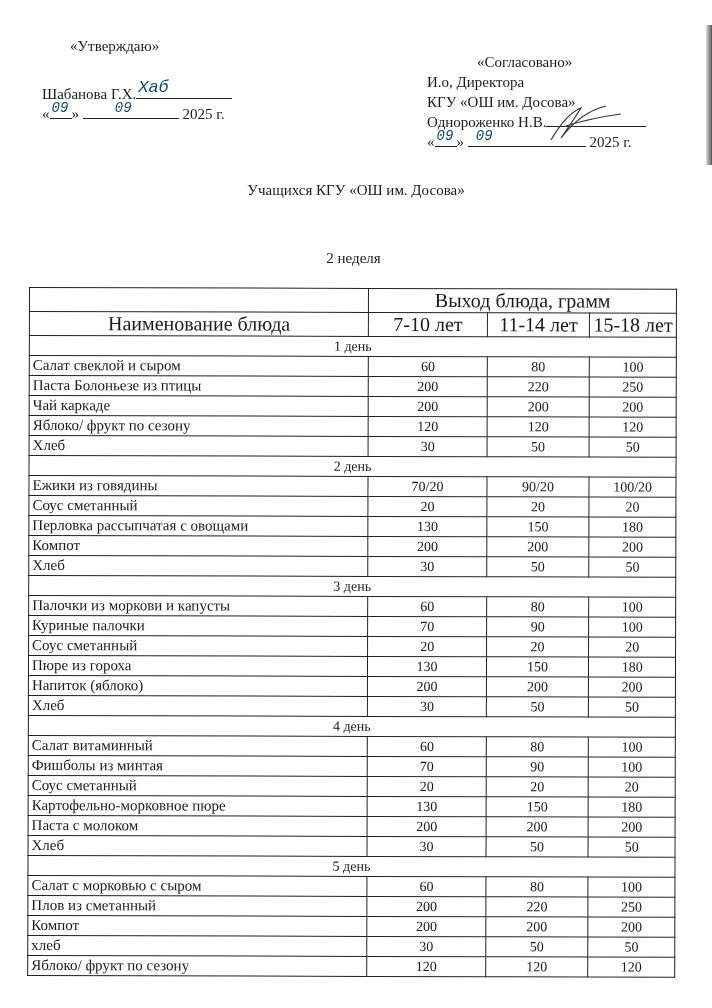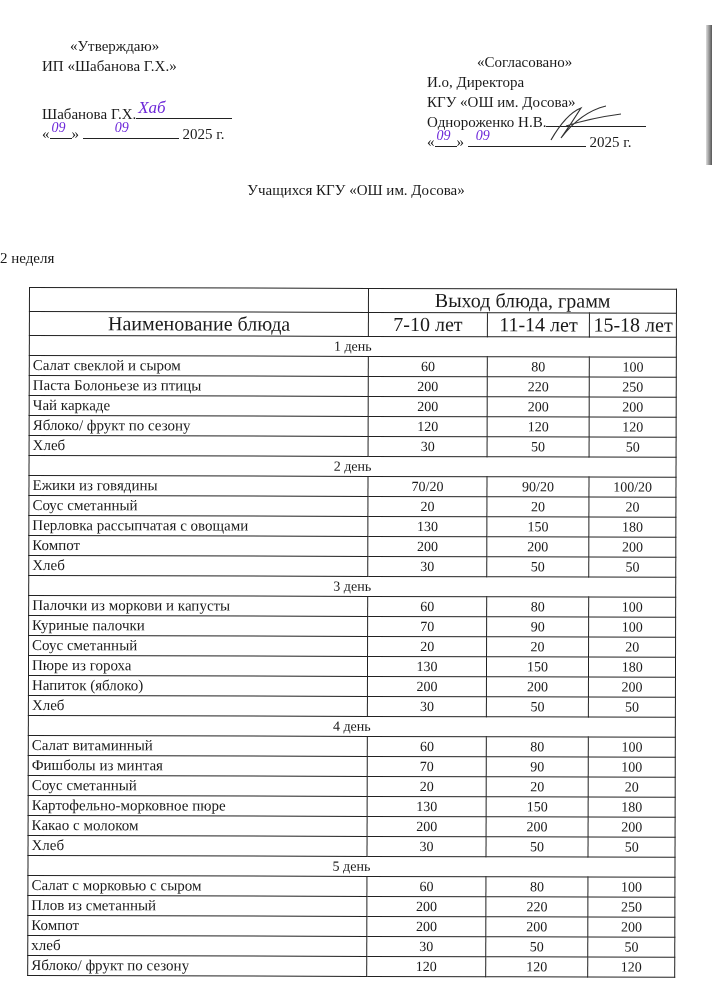--- a/index.html
+++ b/index.html
@@ -6,42 +6,41 @@
   body {
     width: 712px; height: 1008px; background: #ffffff; position: relative; overflow: hidden;
     font-family: "Liberation Serif", "DejaVu Serif", serif; color: #1a1a1a;
   }
   .page-shadow { position: absolute; right: 0; top: 25px; width: 6px; height: 140px; background: linear-gradient(to right, #ddd, #555); }
   .block { position: absolute; font-size: 15px; line-height: 20px; }
   .left-block { left: 34px; top: 36px; width: 300px; margin-left: 8px; }
   .right-block { left: 427px; top: 52px; width: 270px; }
   .line { white-space: nowrap; }
   .sig-line { display: inline-block; border-bottom: 1px solid #222; vertical-align: baseline; height: 14px; position: relative; }
-  .hand { font-family: Liberation Serif, serif; font-style: italic; color: #6d28d9; font-size: 14px; position: absolute; bottom: 0; left: 2px; }
+  .hand { font-family: Liberation Mono, monospace; font-style: italic; color: #0c4a6e; font-size: 14px; position: absolute; bottom: 0; left: 2px; }
   .title-block { position: absolute; left: 0; width: 712px; top: 180px; text-align: center; font-size: 15px; line-height: 20px; }
-  .week { position: absolute; left: 0; width: 707px; top: 250px; text-align: left; font-size: 15px; }
+  .week { position: absolute; left: 0; width: 707px; top: 250px; text-align: center; font-size: 15px; }
   table.menu {
     position: absolute; left: 29px; top: 287px; width: 648px; border-collapse: collapse;
     font-size: 13px; transform: rotate(0.15deg); transform-origin: top left;
   }
   table.menu td, table.menu th { border: 1px solid #222; padding: 0 3px; height: 19px; font-weight: normal; }
   table.menu th { font-size: 20px; text-align: center; }
   td.name { text-align: left; width: 334px; font-size: 15px; }
   td.num { text-align: center; font-size: 14px; }
   td.day { text-align: center; font-size: 14px; }
   .c1 { width: 112px; } .c2 { width: 96px; } .c3 { width: 80px; }
 </style>
 </head>
 <body>
 
 <div class="page-shadow"></div>
 
 <div class="block left-block">
   <div class="line" style="padding-left:28px">«Утверждаю»</div>
-  <div class="line">ИП «Шабанова Г.Х.»</div>
   <div style="height:28px"></div>
   <div class="line">
     <span>Шабанова Г.Х.</span><span class="sig-line" style="width:96px"><span class="hand" style="font-size:17px">Хаб</span></span>
   </div>
   <div class="line">
     <span>«</span><span class="sig-line" style="width:22px"><span class="hand">09</span></span><span>»</span>
     <span class="sig-line" style="width:96px"><span class="hand" style="left:32px">09</span></span>
     <span>2025 г.</span>
   </div>
 </div>
@@ -210,21 +209,21 @@
         <td class="num">20</td>
         <td class="num">20</td>
       </tr>
       <tr>
         <td class="name">Картофельно-морковное пюре</td>
         <td class="num">130</td>
         <td class="num">150</td>
         <td class="num">180</td>
       </tr>
       <tr>
-        <td class="name">Какао с молоком</td>
+        <td class="name">Паста с молоком</td>
         <td class="num">200</td>
         <td class="num">200</td>
         <td class="num">200</td>
       </tr>
       <tr>
         <td class="name">Хлеб</td>
         <td class="num">30</td>
         <td class="num">50</td>
         <td class="num">50</td>
       </tr>

